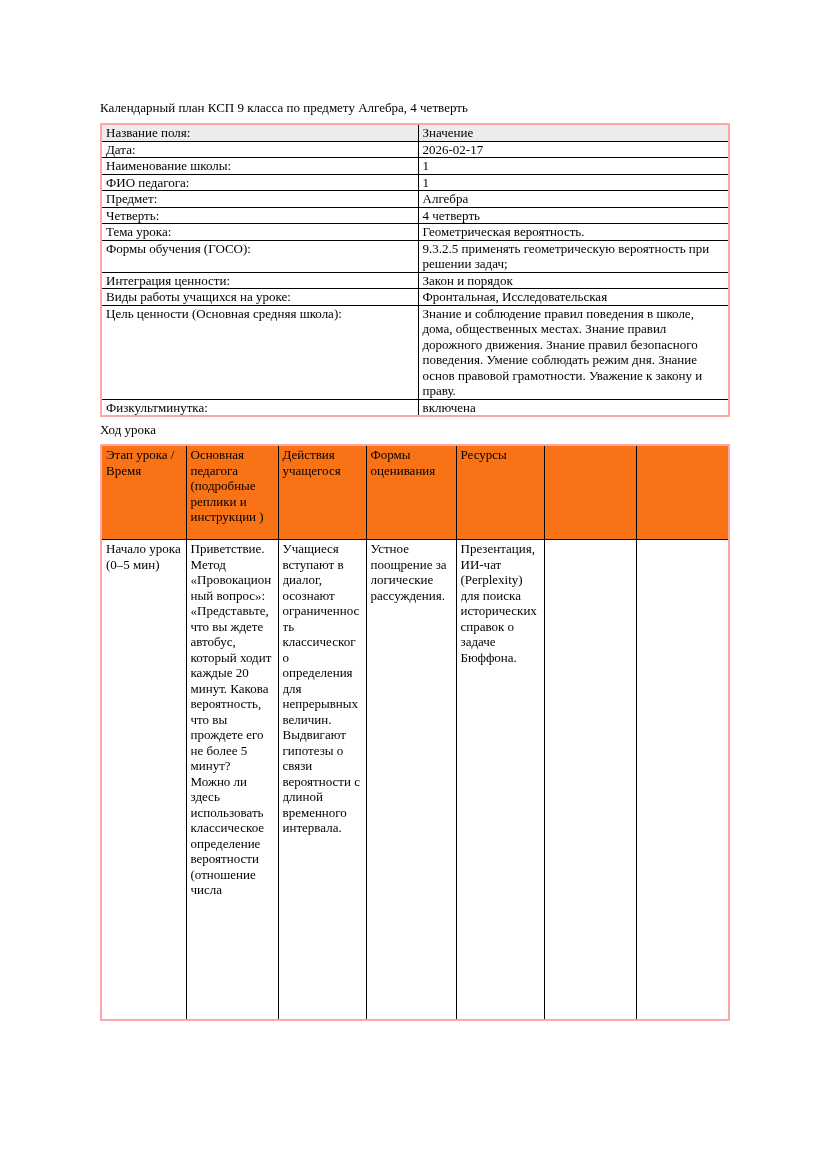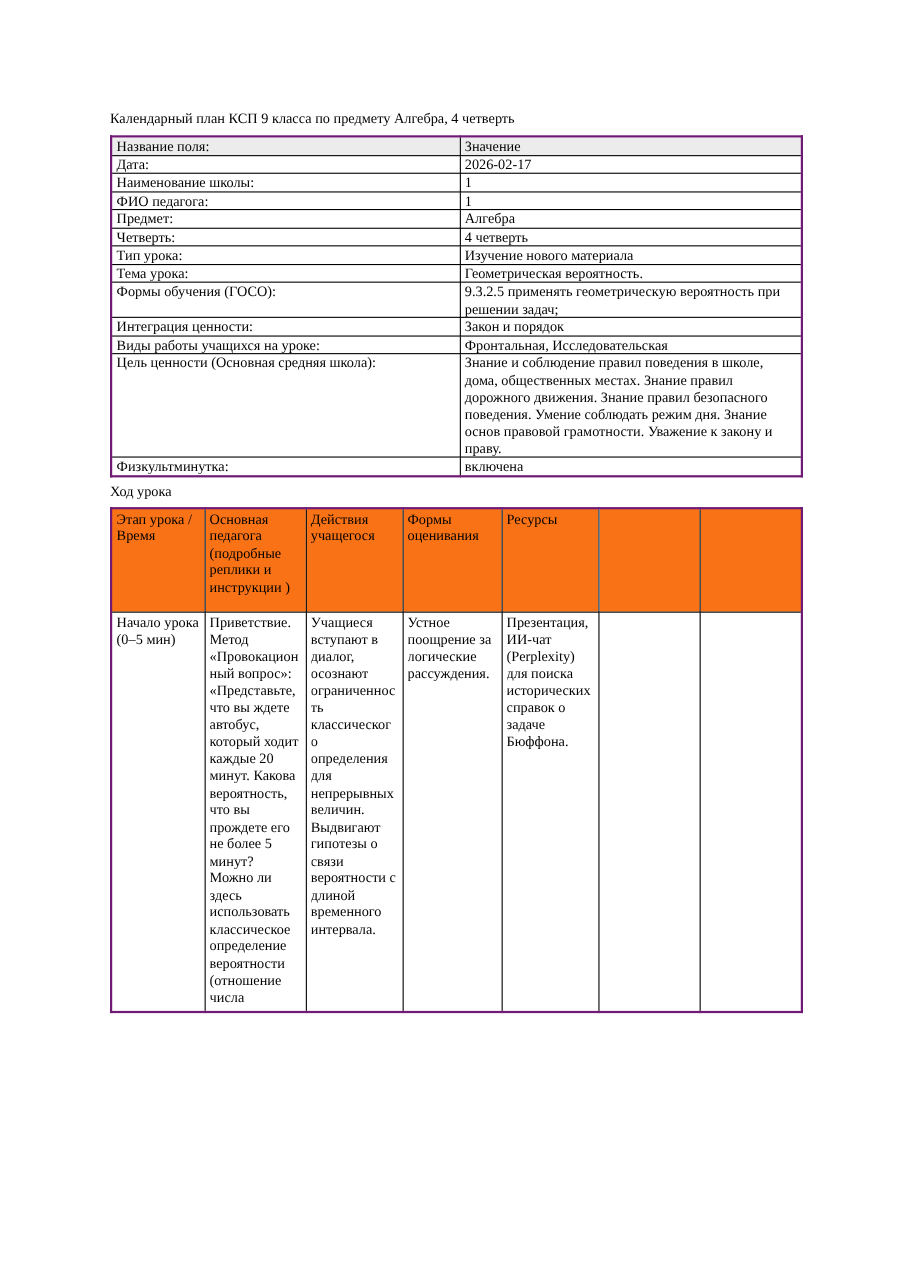--- a/index.html
+++ b/index.html
@@ -23,21 +23,21 @@
   }
   .doc-title {
     margin: 0 0 8px 0;
     font-size: 13px;
     line-height: 15px;
   }
   table {
     border-collapse: collapse;
     table-layout: fixed;
     width: 628px;
-    border: 2px solid #701a75;
+    border: 2px solid #fca5a5;
   }
   td {
     border: 1px solid #000000;
     padding: 0 4px;
     vertical-align: top;
     overflow-wrap: break-word;
     word-break: break-word;
     overflow: hidden;
   }
   .meta-table col.mc1 { width: 317px; }
@@ -59,21 +59,21 @@
   .lesson-table col.lc7 { width: 93px; }
   .lesson-table tr.lhead td {
     background: #f97316;
     height: 92px;
     padding-top: 1px;
   }
   .lesson-table tr.lbody td {
     padding-top: 1px;
   }
   .lesson-table .clip {
-    height: 361px;
+    height: 478px;
     overflow: hidden;
   }
 </style>
 </head>
 <body>
 
 <div class="page">
 
   <p class="doc-title">Календарный план КСП 9 класса по предмету Алгебра, 4 четверть</p>
 
@@ -99,24 +99,20 @@
         <td>ФИО педагога:</td>
         <td>1</td>
       </tr>
       <tr>
         <td>Предмет:</td>
         <td>Алгебра</td>
       </tr>
       <tr>
         <td>Четверть:</td>
         <td>4 четверть</td>
-      </tr>
-      <tr>
-        <td>Тип урока:</td>
-        <td>Изучение нового материала</td>
       </tr>
       <tr>
         <td>Тема урока:</td>
         <td>Геометрическая вероятность.</td>
       </tr>
       <tr>
         <td>Формы обучения (ГОСО):</td>
         <td>9.3.2.5 применять геометрическую вероятность при решении задач;</td>
       </tr>
       <tr>

